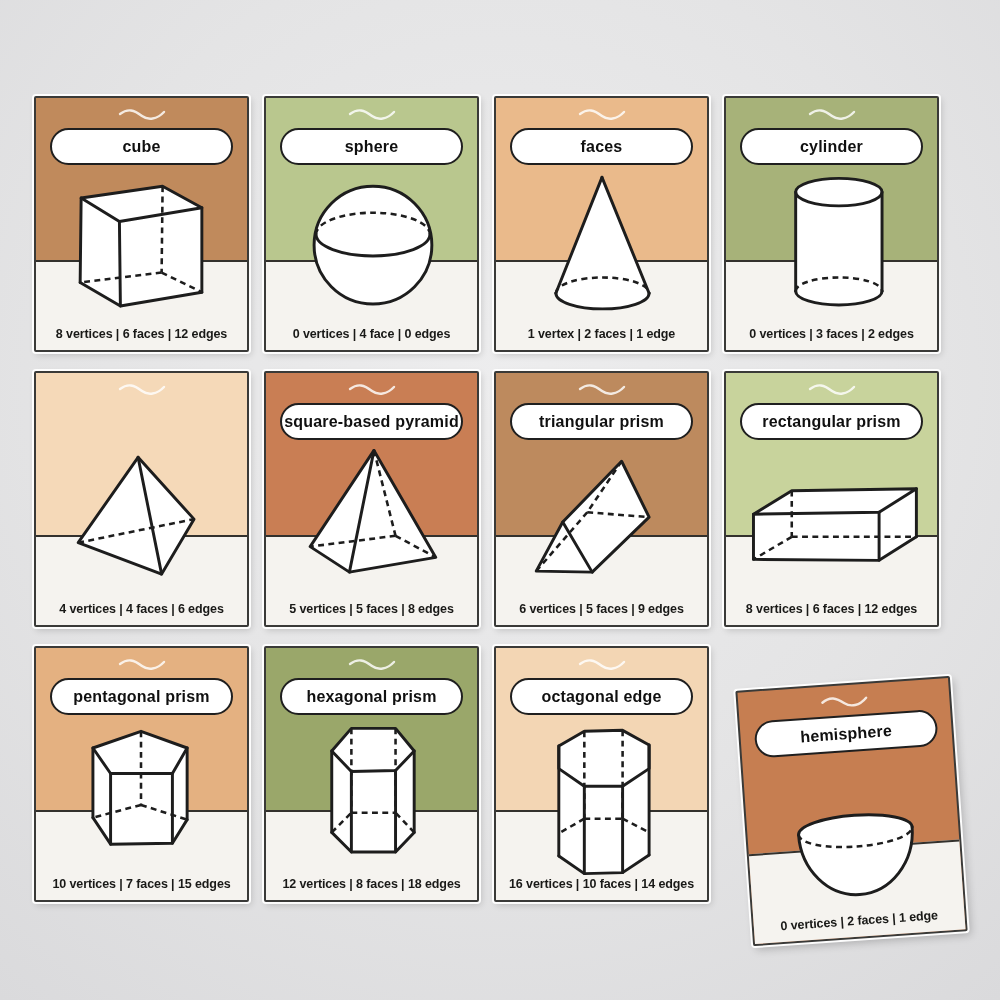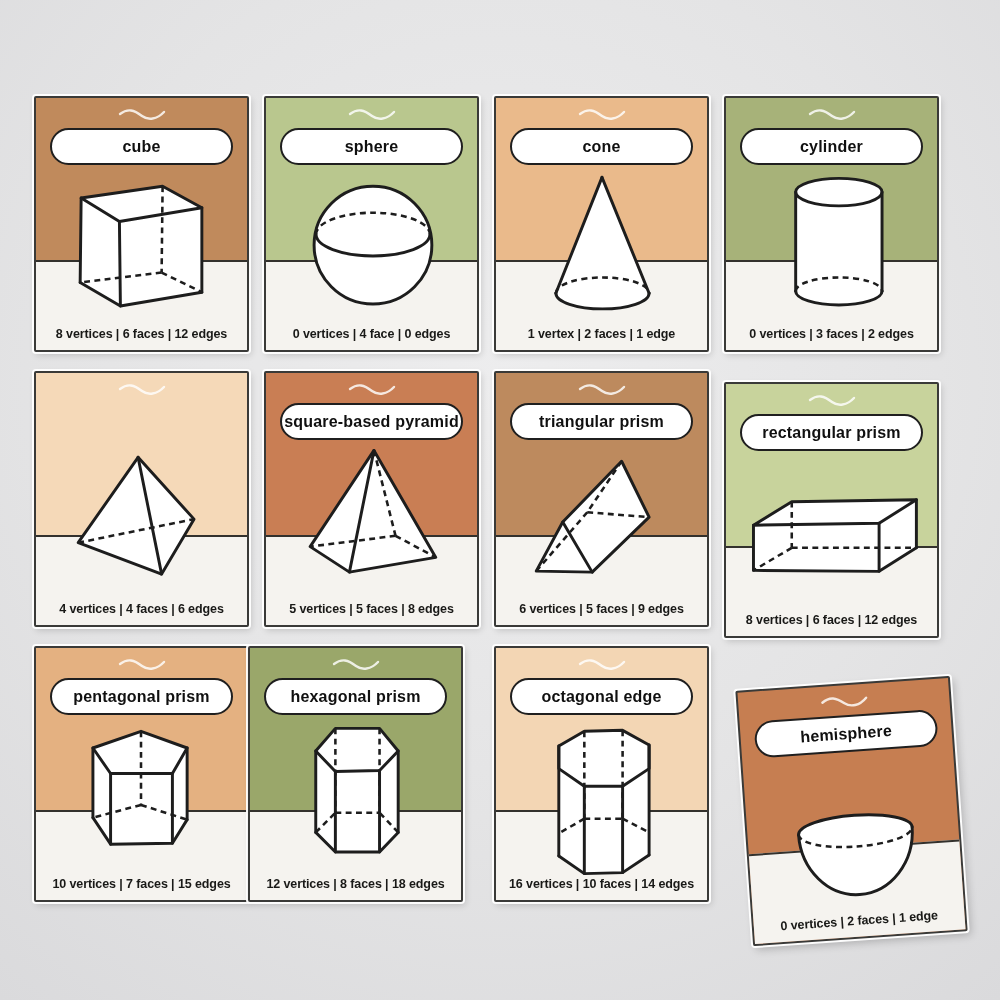--- a/index.html
+++ b/index.html
@@ -76,21 +76,21 @@
         <path d="M49,77 a60,60 0 1 0 120,0 a60,60 0 1 0 -120,0" class="s"></path>
         <path d="M51,66 A58,22 0 0 0 167,66" class="s"></path>
       </svg>
     <div class="stats">0 vertices | 4 face | 0 edges</div>
   </div>
     <div class="card" style="background: rgb(234, 186, 139); left: 494px; top: 96px;">
     <svg class="squiggle" width="50" height="16" viewBox="0 0 50 16">
       <path d="M3,7 C11,1 17,3 25,9 C31,13.5 40,12.5 47,5" fill="none" stroke="rgba(255,255,255,0.82)" stroke-width="2.4" stroke-linecap="round"></path>
     </svg>
     <div class="pill">
-      <span class="pill-label">cone</span>
+      <span class="pill-label">faces</span>
     </div>
     <div class="bottom"></div>
     <svg class="shape" viewBox="0 0 215 166">
         <path d="M108,8 L61,126 A47.5,16 0 0 0 156,126 Z" class="f"></path>
         <path d="M61,126 A47.5,16 0 0 1 156,126" class="d"></path>
         <path d="M108,8 L61,126" class="s"></path>
         <path d="M108,8 L156,126" class="s"></path>
         <path d="M61,126 A47.5,16 0 0 0 156,126" class="s"></path>
       </svg>
     <div class="stats">1 vertex | 2 faces | 1 edge</div>
@@ -156,21 +156,21 @@
     <svg class="shape" viewBox="0 0 215 166">
         <path d="M128,17 L156,74 L98,130 L41,129 L68,79 Z" class="f"></path>
         <path d="M128,17 L93,69" class="d"></path>
         <path d="M93,69 L156,74" class="d"></path>
         <path d="M93,69 L41,129" class="d"></path>
         <path d="M128,17 L156,74 L98,130 L41,129 L68,79 Z" class="s"></path>
         <path d="M68,79 L98,130" class="s"></path>
       </svg>
     <div class="stats">6 vertices | 5 faces | 9 edges</div>
   </div>
-    <div class="card" style="background: rgb(200, 211, 156); left: 724px; top: 382px; padding-left: 24px;">
+    <div class="card" style="background: rgb(200, 211, 156); left: 724px; top: 371px; padding-left: 24px;">
     <svg class="squiggle" width="50" height="16" viewBox="0 0 50 16">
       <path d="M3,7 C11,1 17,3 25,9 C31,13.5 40,12.5 47,5" fill="none" stroke="rgba(255,255,255,0.82)" stroke-width="2.4" stroke-linecap="round"></path>
     </svg>
     <div class="pill">
       <span class="pill-label">rectangular prism</span>
     </div>
     <div class="bottom"></div>
     <svg class="shape" viewBox="0 0 215 166">
         <path d="M28,71 L67,47 L194,45 L194,94 L156,118 L28,117 Z" class="f"></path>
         <path d="M67,47 L67,94" class="d"></path>
@@ -199,21 +199,21 @@
         <path d="M107,87 L154,102" class="d"></path>
         <path d="M107,12 L154,29 L139,55 L76,55 L58,29 Z" class="s"></path>
         <path d="M58,29 L58,100" class="s"></path>
         <path d="M154,29 L154,102" class="s"></path>
         <path d="M76,55 L76,127" class="s"></path>
         <path d="M139,55 L139,126" class="s"></path>
         <path d="M58,100 L76,127 L139,126 L154,102" class="s"></path>
       </svg>
     <div class="stats">10 vertices | 7 faces | 15 edges</div>
   </div>
-    <div class="card" style="background: rgb(154, 167, 106); left: 248px; top: 646px;">
+    <div class="card" style="background: rgb(154, 167, 106); left: 264px; top: 646px;">
     <svg class="squiggle" width="50" height="16" viewBox="0 0 50 16">
       <path d="M3,7 C11,1 17,3 25,9 C31,13.5 40,12.5 47,5" fill="none" stroke="rgba(255,255,255,0.82)" stroke-width="2.4" stroke-linecap="round"></path>
     </svg>
     <div class="pill">
       <span class="pill-label">hexagonal prism</span>
     </div>
     <div class="bottom"></div>
     <svg class="shape" viewBox="0 0 215 166">
         <path d="M87,9 L132,9 L151,32 L151,115 L132,135 L87,135 L67,115 L67,32 Z" class="f"></path>
         <path d="M87,9 L87,95" class="d"></path>

